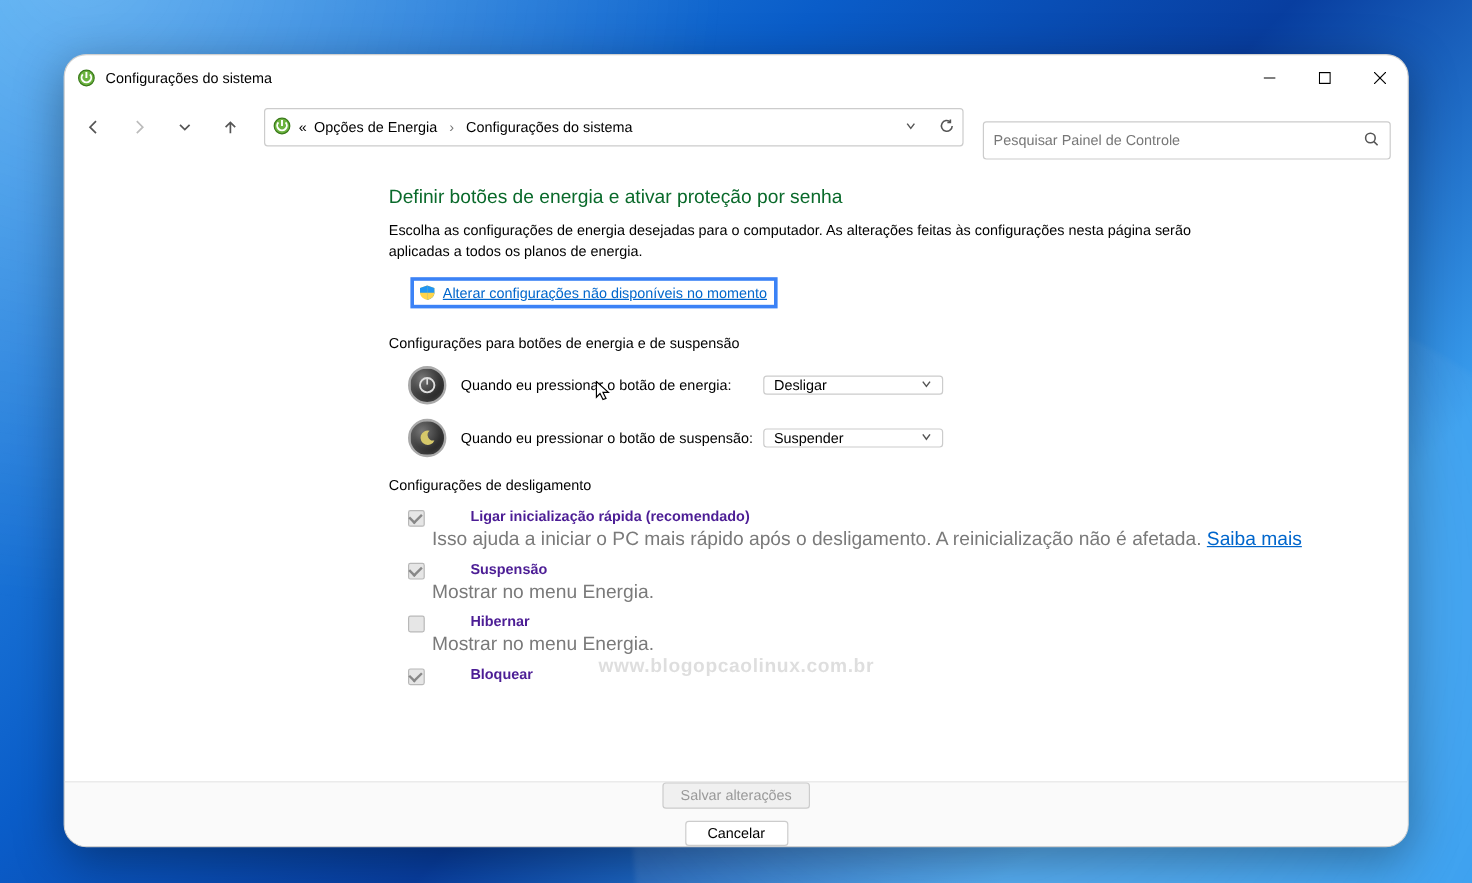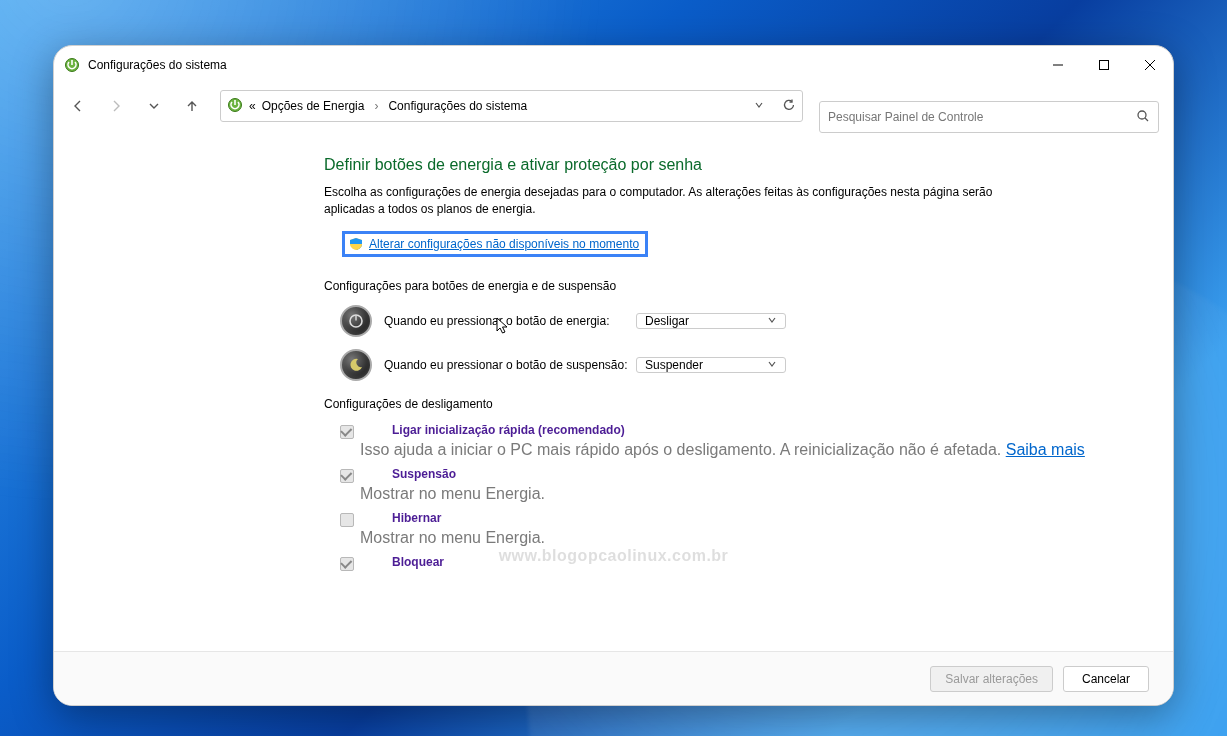--- a/index.html
+++ b/index.html
@@ -233,20 +233,21 @@
     pointer-events: none;
   }
 
   .footer {
     height: 54px;
     border-top: 1px solid #e6e6e6;
     background: #fafafa;
     display: flex; align-items: center; justify-content: flex-end;
     padding: 0 24px;
     gap: 10px;
+    flex-direction: column;
   }
   .btn {
     min-width: 86px;
     height: 26px;
     padding: 0 14px;
     border: 1px solid #ccc;
     border-radius: 3px;
     background: #fff;
     font-size: 12px;
     display: flex; align-items: center; justify-content: center;

